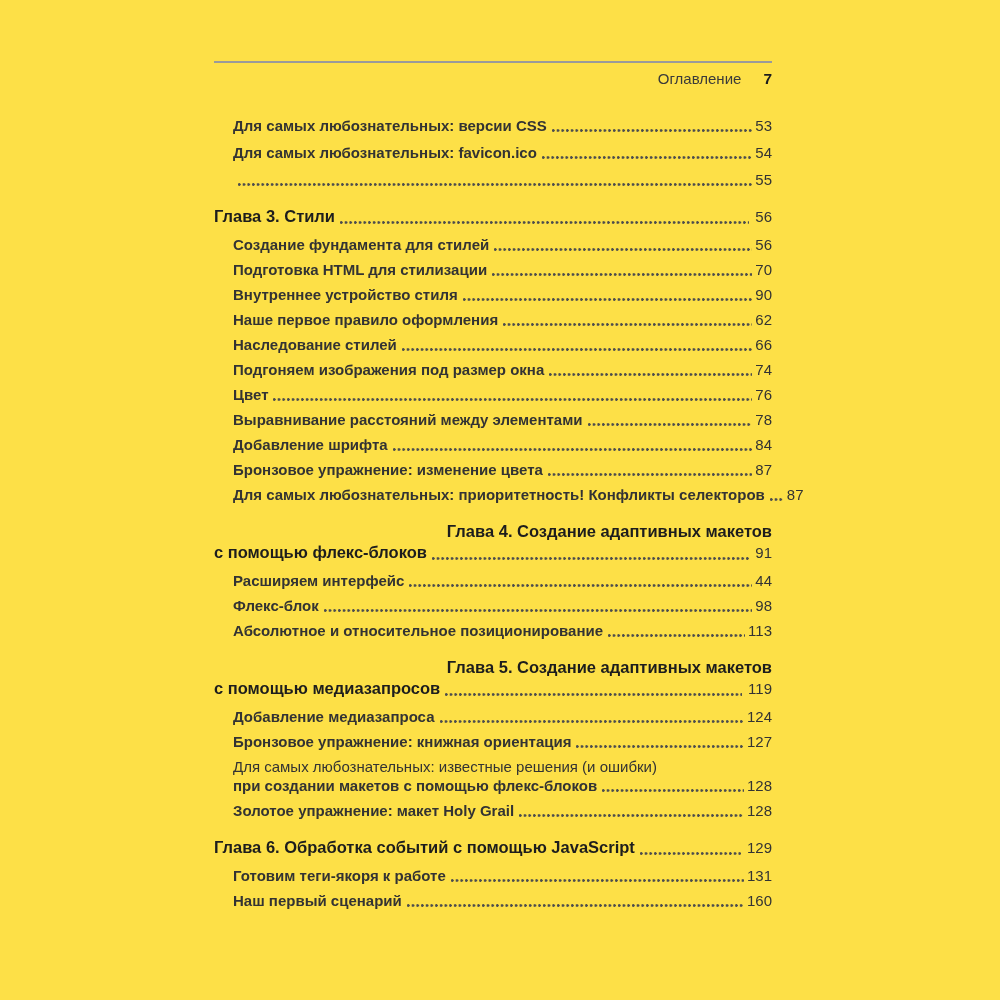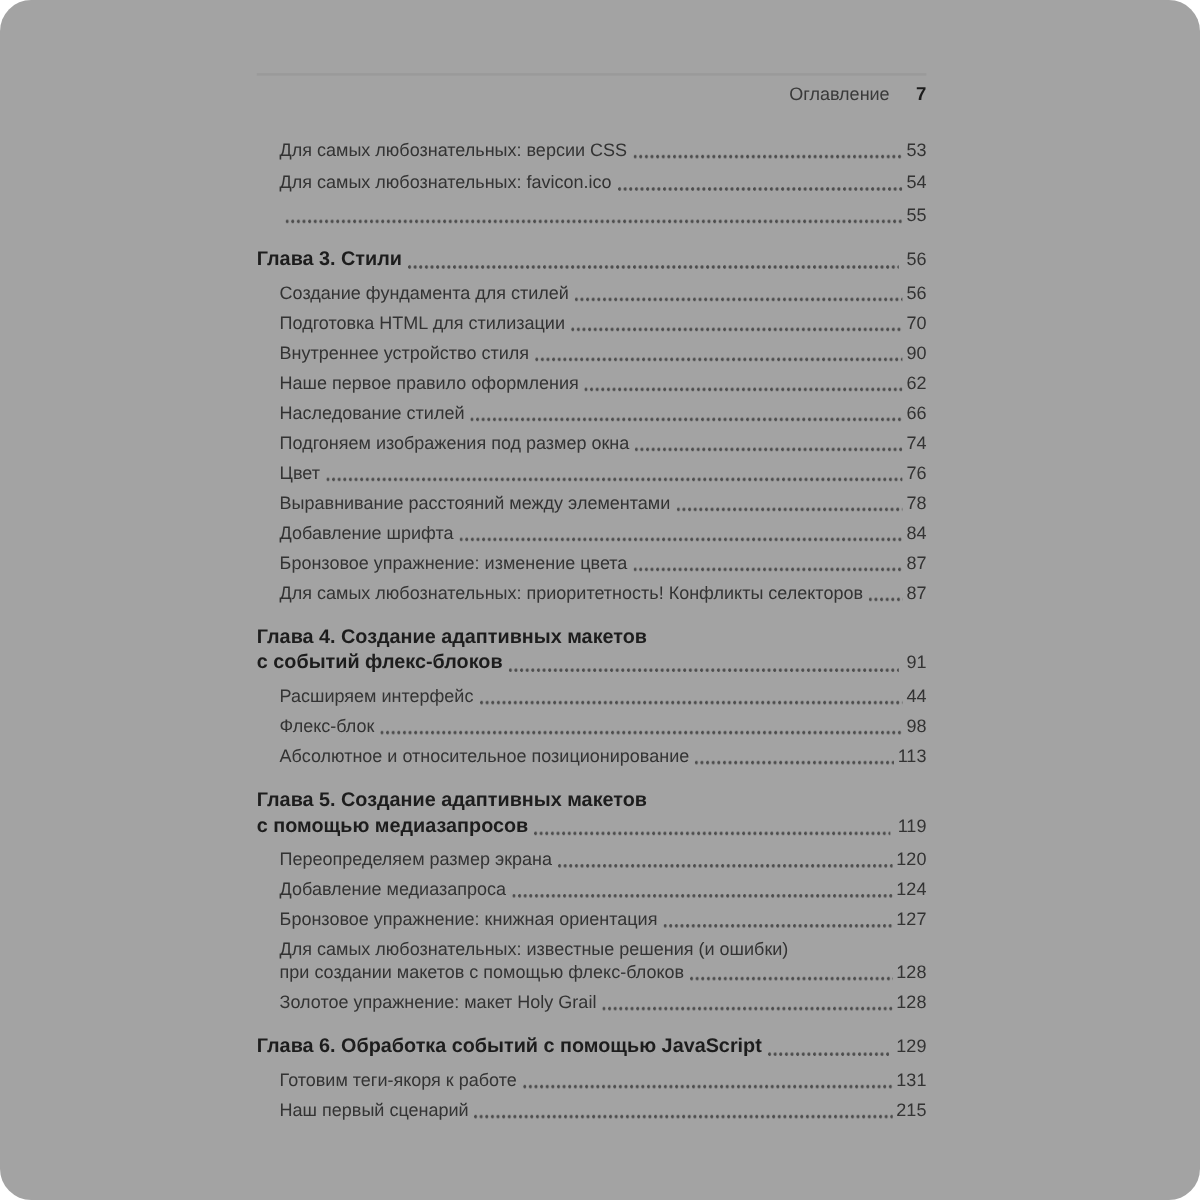--- a/index.html
+++ b/index.html
@@ -4,25 +4,24 @@
 <style>
   html, body {
     margin: 0;
     padding: 0;
     background: #ffffff;
   }
   .page {
     position: relative;
     width: 1000px;
     height: 1000px;
-    background: #a3a3a3;
+    background: #fde047;
     font-family: "Liberation Sans", "DejaVu Sans", sans-serif;
     color: #333333;
     overflow: hidden;
-    border-radius: 26px;
   }
   .content {
     position: absolute;
     left: 214px;
     top: 0;
     width: 558px;
   }
   .header-rule {
     margin-top: 61px;
     border-top: 2px solid #9a9a9a;
@@ -56,28 +55,29 @@
   .toc-block.first-block .toc-entry:first-child,
   .chapter-block .chapter-heading + .toc-entry { margin-top: 8px; }
   .chapter-heading {
     margin-top: 0;
     padding-left: 0;
     font-size: 16.5px;
     line-height: 21px;
     font-weight: bold;
     color: #1d1d1d;
     margin-bottom: 8px;
+    text-align: right;
   }
   .chapter-heading + .toc-entry { margin-top: 0; }
   .entry-line { display: block; }
   .entry-row {
     display: flex;
     align-items: flex-end;
   }
-  .entry-title { flex: 0 0 auto; }
+  .entry-title { flex: 0 0 auto; font-weight: bold; }
   .dot-leader {
     flex: 1 1 auto;
     min-width: 14px;
     align-self: flex-end;
     height: 3px;
     margin: 0 3px 3px 5px;
     background-image: radial-gradient(circle at 1.3px 1.5px, #4d4d4d 1.15px, rgba(0,0,0,0) 1.55px);
     background-size: 4.7px 3px;
     background-repeat: repeat-x;
     background-position: left bottom;
@@ -209,21 +209,21 @@
               <span class="entry-title">Для самых любознательных: приоритетность! Конфликты селекторов</span>
               <span class="dot-leader"></span>
               <span class="page-number">87</span>
             </div>
           </div>
         </div>
         <div class="toc-block chapter-block">
           <div class="chapter-heading">
             <div class="entry-line">Глава 4. Создание адаптивных макетов</div>
             <div class="entry-row">
-              <span class="entry-title">с событий флекс-блоков</span>
+              <span class="entry-title">с помощью флекс-блоков</span>
               <span class="dot-leader"></span>
               <span class="page-number">91</span>
             </div>
           </div>
           <div class="toc-entry">
             <div class="entry-row">
               <span class="entry-title">Расширяем интерфейс</span>
               <span class="dot-leader"></span>
               <span class="page-number">44</span>
             </div>
@@ -247,27 +247,20 @@
           <div class="chapter-heading">
             <div class="entry-line">Глава 5. Создание адаптивных макетов</div>
             <div class="entry-row">
               <span class="entry-title">с помощью медиазапросов</span>
               <span class="dot-leader"></span>
               <span class="page-number">119</span>
             </div>
           </div>
           <div class="toc-entry">
             <div class="entry-row">
-              <span class="entry-title">Переопределяем размер экрана</span>
-              <span class="dot-leader"></span>
-              <span class="page-number">120</span>
-            </div>
-          </div>
-          <div class="toc-entry">
-            <div class="entry-row">
               <span class="entry-title">Добавление медиазапроса</span>
               <span class="dot-leader"></span>
               <span class="page-number">124</span>
             </div>
           </div>
           <div class="toc-entry">
             <div class="entry-row">
               <span class="entry-title">Бронзовое упражнение: книжная ориентация</span>
               <span class="dot-leader"></span>
               <span class="page-number">127</span>
@@ -301,19 +294,19 @@
             <div class="entry-row">
               <span class="entry-title">Готовим теги-якоря к работе</span>
               <span class="dot-leader"></span>
               <span class="page-number">131</span>
             </div>
           </div>
           <div class="toc-entry">
             <div class="entry-row">
               <span class="entry-title">Наш первый сценарий</span>
               <span class="dot-leader"></span>
-              <span class="page-number">215</span>
+              <span class="page-number">160</span>
             </div>
           </div>
         </div>
       </div>
   </div>
 </div>
 
 </body></html>

